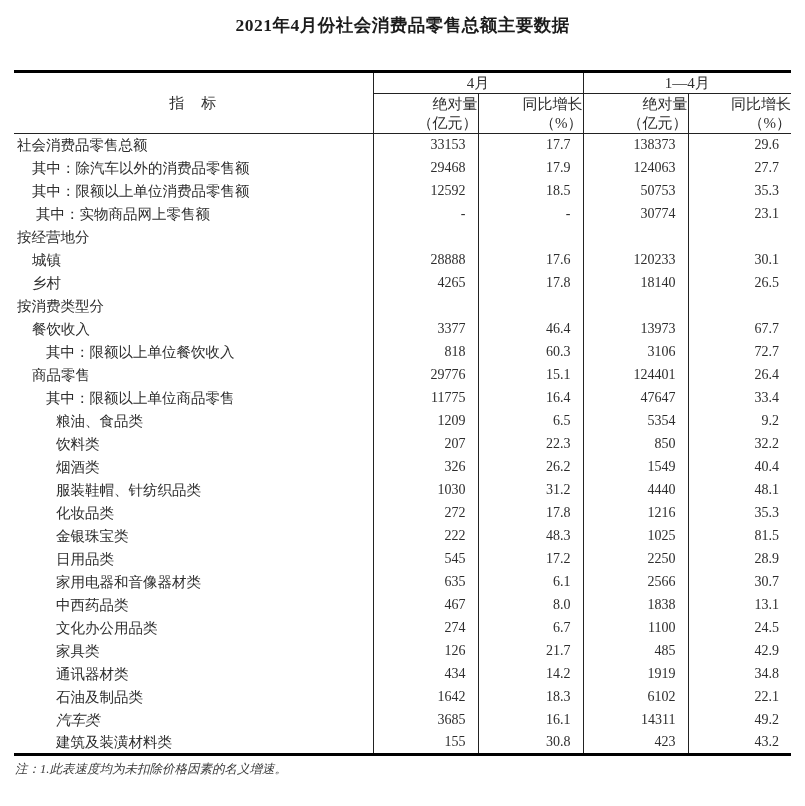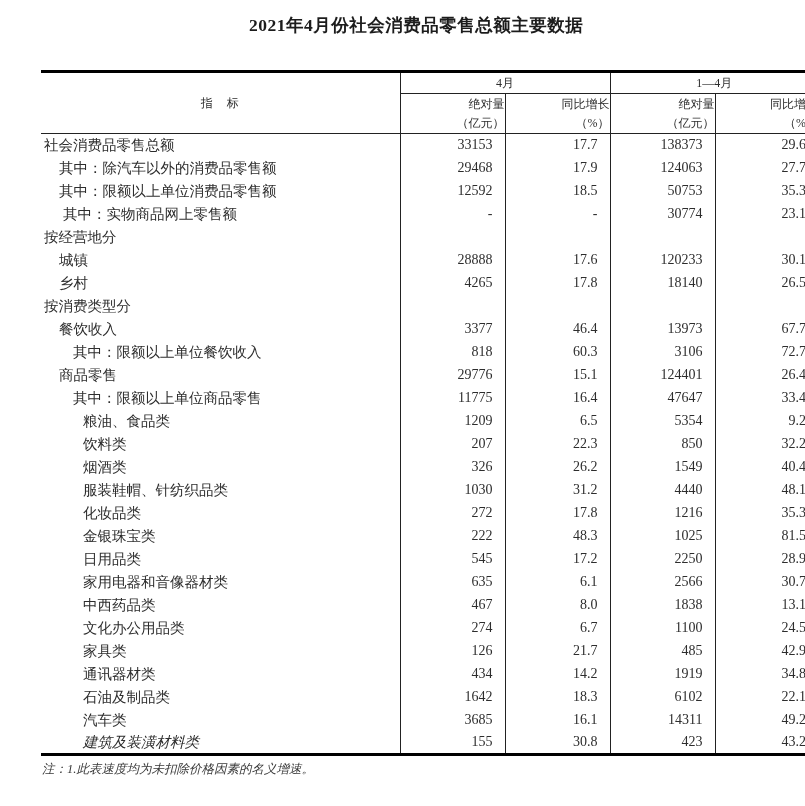--- a/index.html
+++ b/index.html
@@ -1,21 +1,21 @@
 <!DOCTYPE html>
 <html><head>
 <meta charset="utf-8">
 <style>
   * { margin: 0; padding: 0; box-sizing: border-box; }
   html, body { width: 805px; height: 806px; background: #ffffff; overflow: hidden; }
   body {
     font-family: "Liberation Serif", "DejaVu Serif", serif;
     color: #2d2d2d;
   }
-  .page { width: 805px; height: 806px; position: relative; background: #fff; padding-left: 27px; }
+  .page { width: 805px; height: 806px; position: relative; background: #fff; }
 
   .title {
     padding-top: 13px;
     text-align: center;
     font-size: 17.5px;
     font-weight: bold;
     color: #1c1c1c;
     letter-spacing: 0.5px;
   }
 
@@ -29,21 +29,21 @@
     border-bottom: 3px solid #000;
   }
   col.c-label { width: 359px; }
   col.c-v1 { width: 105px; }
   col.c-v2 { width: 105px; }
   col.c-v3 { width: 105px; }
   col.c-v4 { width: 103px; }
 
   thead th {
     font-weight: normal;
-    font-size: 12px;
+    font-size: 15px;
     color: #2d2d2d;
     text-align: center;
     vertical-align: middle;
   }
   tr.h1 { height: 22px; }
   tr.h2 { height: 40px; }
   th.indicator-cell {
     border-right: 1px solid #222;
     border-bottom: 1px solid #222;
     letter-spacing: 1px;
@@ -296,28 +296,28 @@
           <td class="value-cell">34.8</td>
         </tr>
         <tr>
           <td class="label-cell" style="padding-left: 42px;">石油及制品类</td>
           <td class="value-cell">1642</td>
           <td class="value-cell">18.3</td>
           <td class="value-cell">6102</td>
           <td class="value-cell">22.1</td>
         </tr>
         <tr>
-          <td class="label-cell" style="padding-left: 42px;">汽车类</td>
+          <td class="label-cell" style="padding-left: 42px; font-style: italic;">汽车类</td>
           <td class="value-cell">3685</td>
           <td class="value-cell">16.1</td>
           <td class="value-cell">14311</td>
           <td class="value-cell">49.2</td>
         </tr>
         <tr>
-          <td class="label-cell" style="padding-left: 42px; font-style: italic;">建筑及装潢材料类</td>
+          <td class="label-cell" style="padding-left: 42px;">建筑及装潢材料类</td>
           <td class="value-cell">155</td>
           <td class="value-cell">30.8</td>
           <td class="value-cell">423</td>
           <td class="value-cell">43.2</td>
         </tr>
       </tbody>
   </table>
 
   <div class="notes">
     <div class="note-row">

